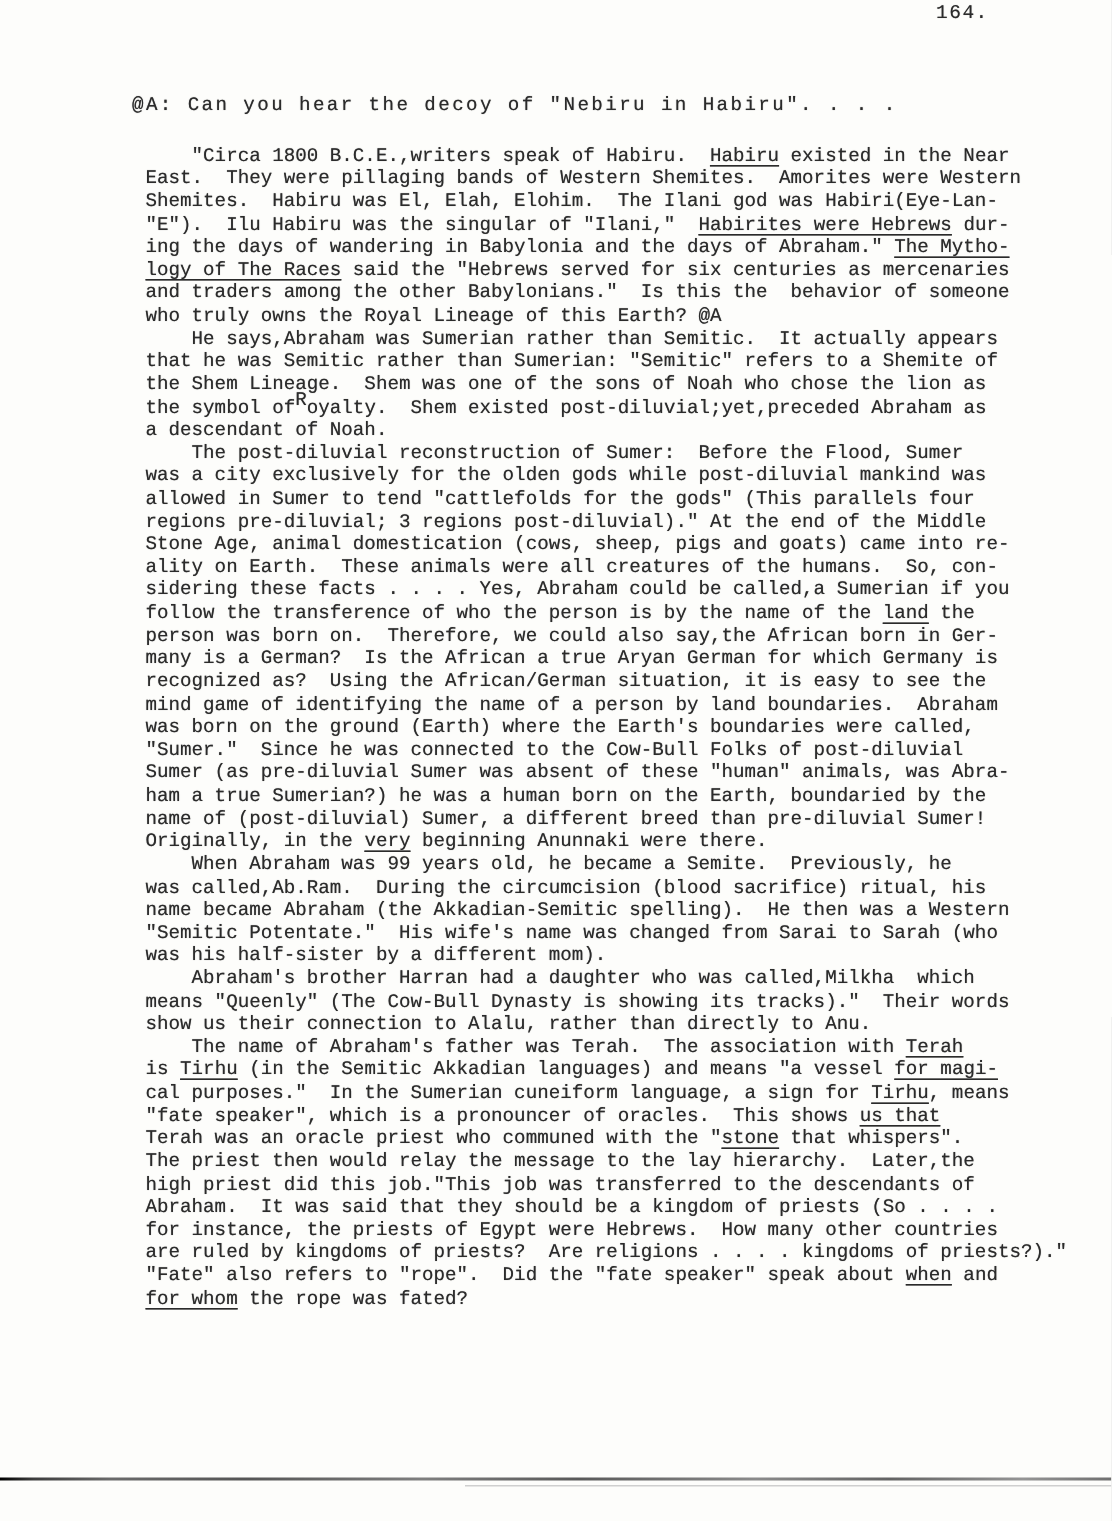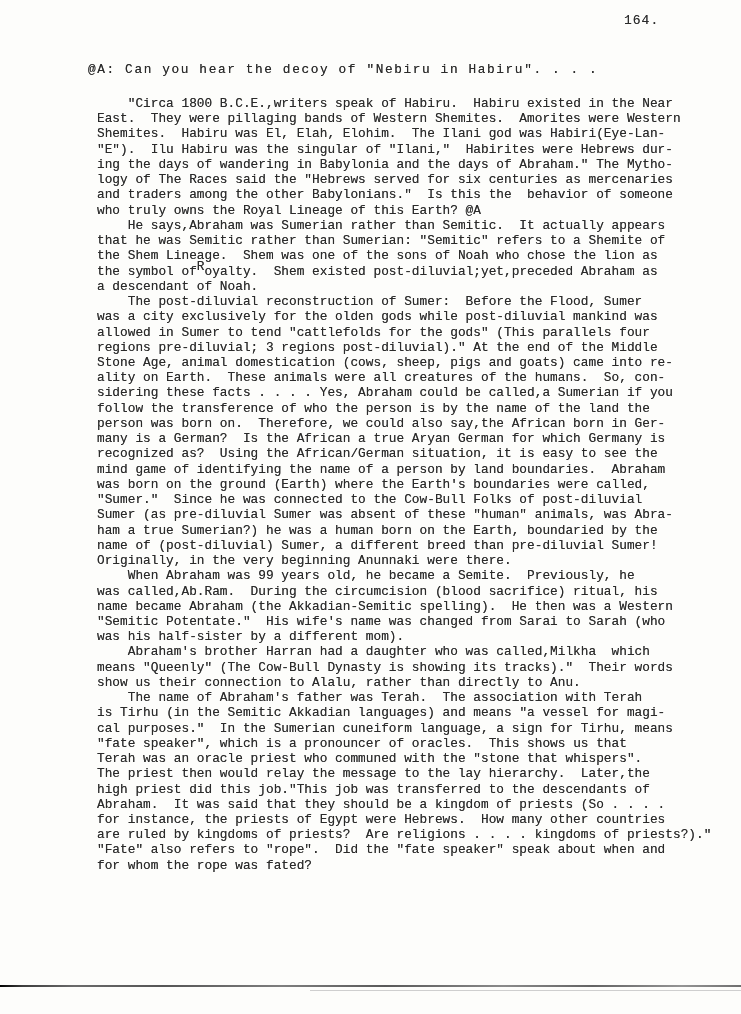--- a/index.html
+++ b/index.html
@@ -5,39 +5,39 @@
   html,body { margin:0; padding:0; background:#e8e8e8; }
   .page {
     position:relative;
     width:741px; height:1014px;
     background:#fdfdfb;
     font-family:"Liberation Mono","DejaVu Sans Mono",monospace;
     color:#2b2b2b;
     overflow:hidden;
   }
   .pageno {
-    position:absolute; top:13px; left:624px;
+    position:absolute; top:1px; left:624px;
     font-size:13px; letter-spacing:1px;
     text-shadow:0 0 0.5px rgba(30,30,30,0.55);
     font-family:Liberation Mono, monospace;
   }
   .header {
     position:absolute; top:31px; left:88px;
     font-size:12.8px; line-height:15.6px;
     letter-spacing:1.6px; white-space:pre;
     text-shadow:0 0 0.6px rgba(25,25,25,0.65);
   }
   .bodytext {
     position:absolute; top:96px; left:97px;
     font-size:12.8px; line-height:15.23px;
     white-space:pre;
     text-shadow:0 0 0.55px rgba(25,25,25,0.6);
   }
   .line { white-space:pre; }
-  .u { text-underline-offset:2.5px; }
+  .u { text-decoration:underline; text-underline-offset:2.5px; }
   .sup { position:relative; top:-4.5px; }
   .rule-dark {
     position:absolute; top:985px; left:0; width:741px; height:2px;
     background:linear-gradient(90deg,#000 0%,#3d3d3d 3%,#6a6a6a 10%,#555 22%,#7e7e7e 38%,#595959 52%,#8a8a8a 68%,#636363 80%,#949494 92%,#6f6f6f 100%);
   }
   .rule-faint {
     position:absolute; top:990px; left:310px; width:431px; height:1px;
     background:#cfcfcf;
   }
 </style>

